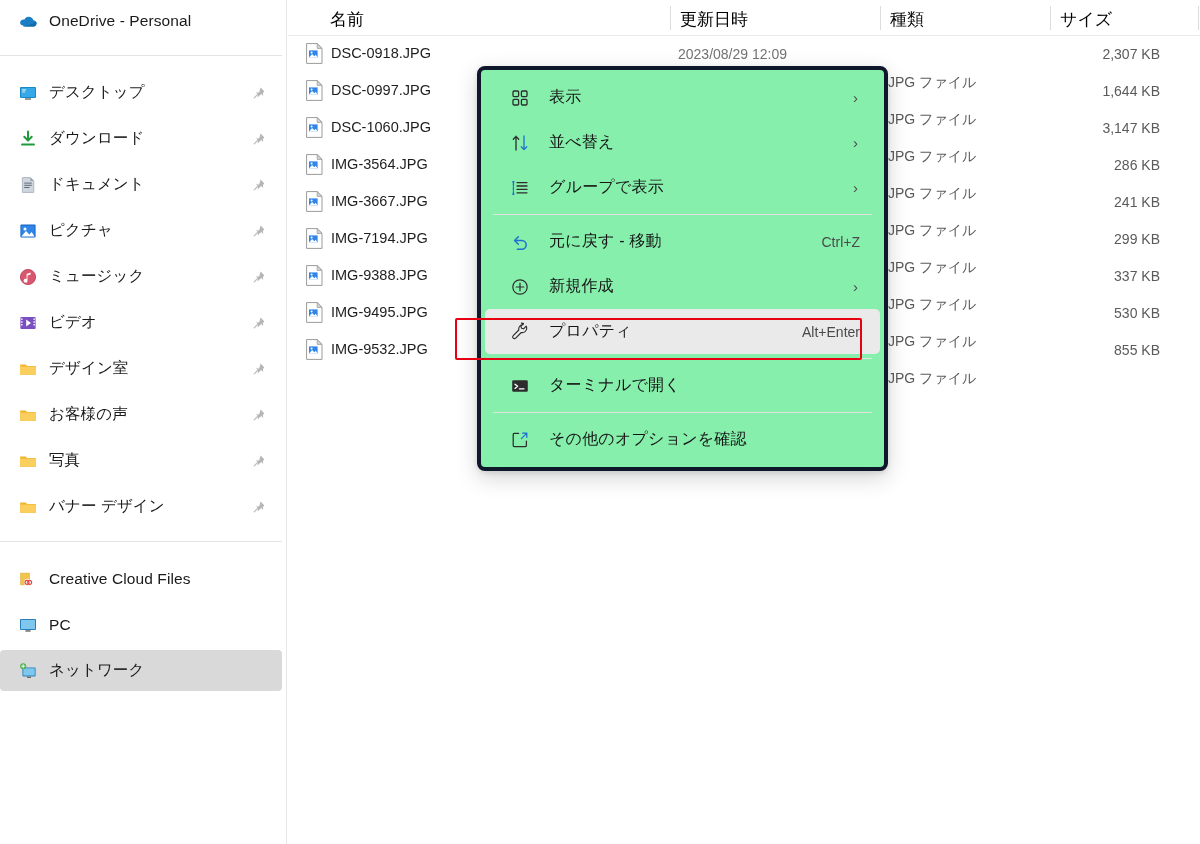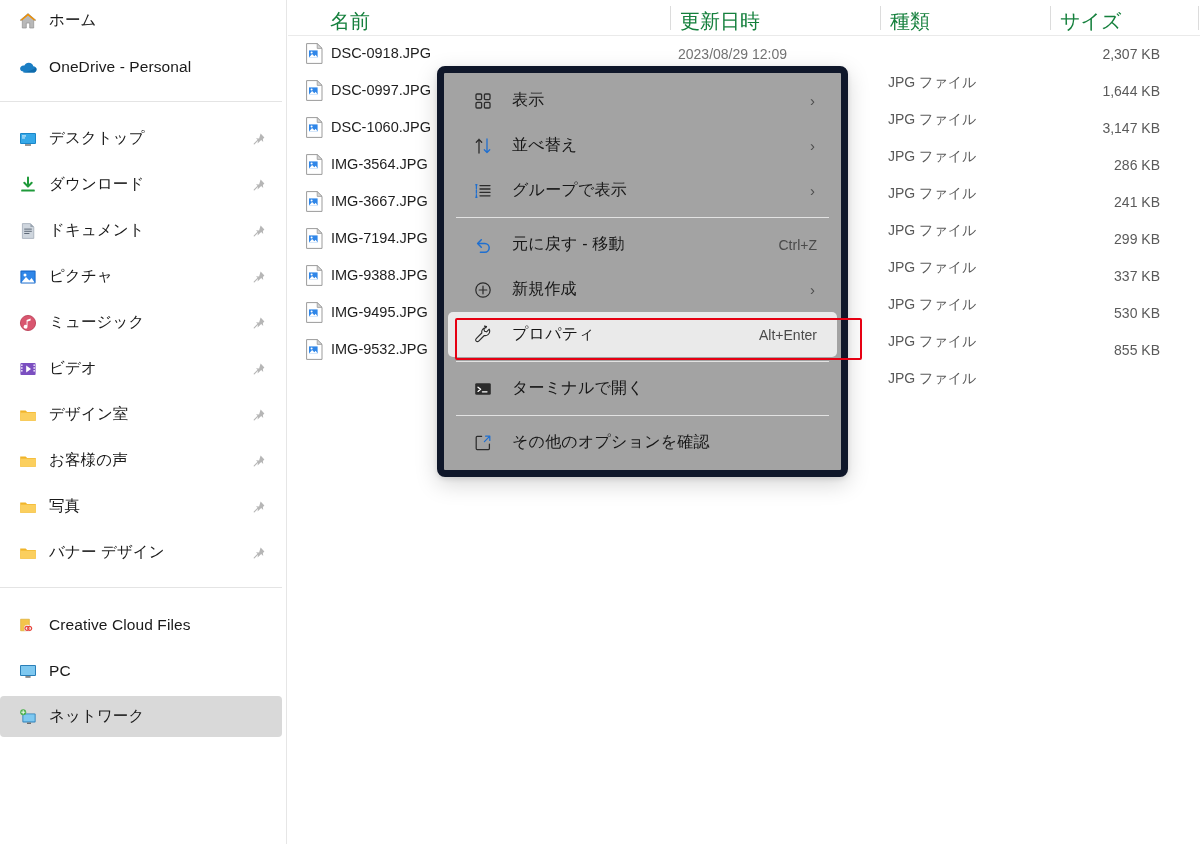--- a/index.html
+++ b/index.html
@@ -60,22 +60,22 @@
     position: relative;
     height: 36px;
     border-bottom: 1px solid #eaeaea;
   }
   .col-divider {
     position: absolute; top: 6px; width: 1px; height: 24px;
     background: #dcdcdc;
   }
   .ch {
     position: absolute; top: 8px;
-    font-size: 20px;
-    color: #15803d;
+    font-size: 17px;
+    color: #000000;
     white-space: nowrap;
     text-align: right;
   }
   #sort-caret {
     position: absolute; left: 492px; top: -7px;
     width: 16px; height: 12px;
     color: #5d6270;
     font-size: 13px;
     line-height: 12px;
     text-align: center;
@@ -103,24 +103,24 @@
     font-size: 14px; color: #5a5a5a; white-space: nowrap; margin-top: 28px;
   }
   .f-size {
     position: absolute; left: 700px; width: 172px; top: 10px;
     text-align: right;
     font-size: 14px; color: #5a5a5a; white-space: nowrap;
   }
 
   
   #ctx {
-    position: absolute; left: 437px; top: 66px;
+    position: absolute; left: 477px; top: 66px;
     width: 411px;
-    background: #a3a3a3;
-    border: 7px solid #0f172a;
+    background: #86efac;
+    border: 4px solid #0f172a;
     border-radius: 8px;
     box-shadow: 0 7px 22px rgba(0,0,0,0.17), 0 2px 5px rgba(0,0,0,0.10);
     padding: 5px 4px;
     overflow: visible;
   }
   .mi {
     position: relative;
     height: 45px;
     display: flex; align-items: center;
     border-radius: 5px;
@@ -157,27 +157,20 @@
     border-radius: 2px;
     pointer-events: none;
   }
 </style>
 </head>
 <body>
 
 <div id="app">
 
   <div id="sidebar">
-      <div class="nav-item">
-        <span class="nav-icon"><svg width="20" height="20" viewBox="0 0 20 20" xmlns="http://www.w3.org/2000/svg">
-            <path d="M10 2.6 2.2 9.2h2.1V17h4v-5h3.4v5h4V9.2h2.1z" fill="#b9b9b9" stroke="#8f8f8f" stroke-width=".7"></path>
-            <path d="M10 2.6 2.2 9.2h2.1l5.7-4.8 5.7 4.8h2.1z" fill="#f09000"></path>
-          </svg></span>
-        <span class="nav-label">ホーム</span>
-      </div>
       <div class="nav-item">
         <span class="nav-icon"><svg width="20" height="20" viewBox="0 0 20 20" xmlns="http://www.w3.org/2000/svg">
             <path d="M5.3 15.6h9.6c2 0 3.6-1.4 3.6-3.2 0-1.7-1.4-3-3.2-3.1-.4-2-2.3-3.5-4.6-3.5-2 0-3.7 1.2-4.3 2.8-.3-.1-.6-.1-.9-.1-1.9 0-3.4 1.4-3.4 3.1 0 1.7 1.4 3 3.2 3z" fill="#1a7ec4"></path>
             <path d="M5.3 15.6h9.6c2 0 3.6-1.4 3.6-3.2 0-.7-.2-1.3-.6-1.8-2.6 2.4-7.9 4.1-12.6 5z" fill="#0f6bab"></path>
           </svg></span>
         <span class="nav-label">OneDrive - Personal</span>
       </div>
       <div class="nav-sep"></div>
       <div class="nav-item">
         <span class="nav-icon"><svg width="20" height="20" viewBox="0 0 20 20" xmlns="http://www.w3.org/2000/svg">

